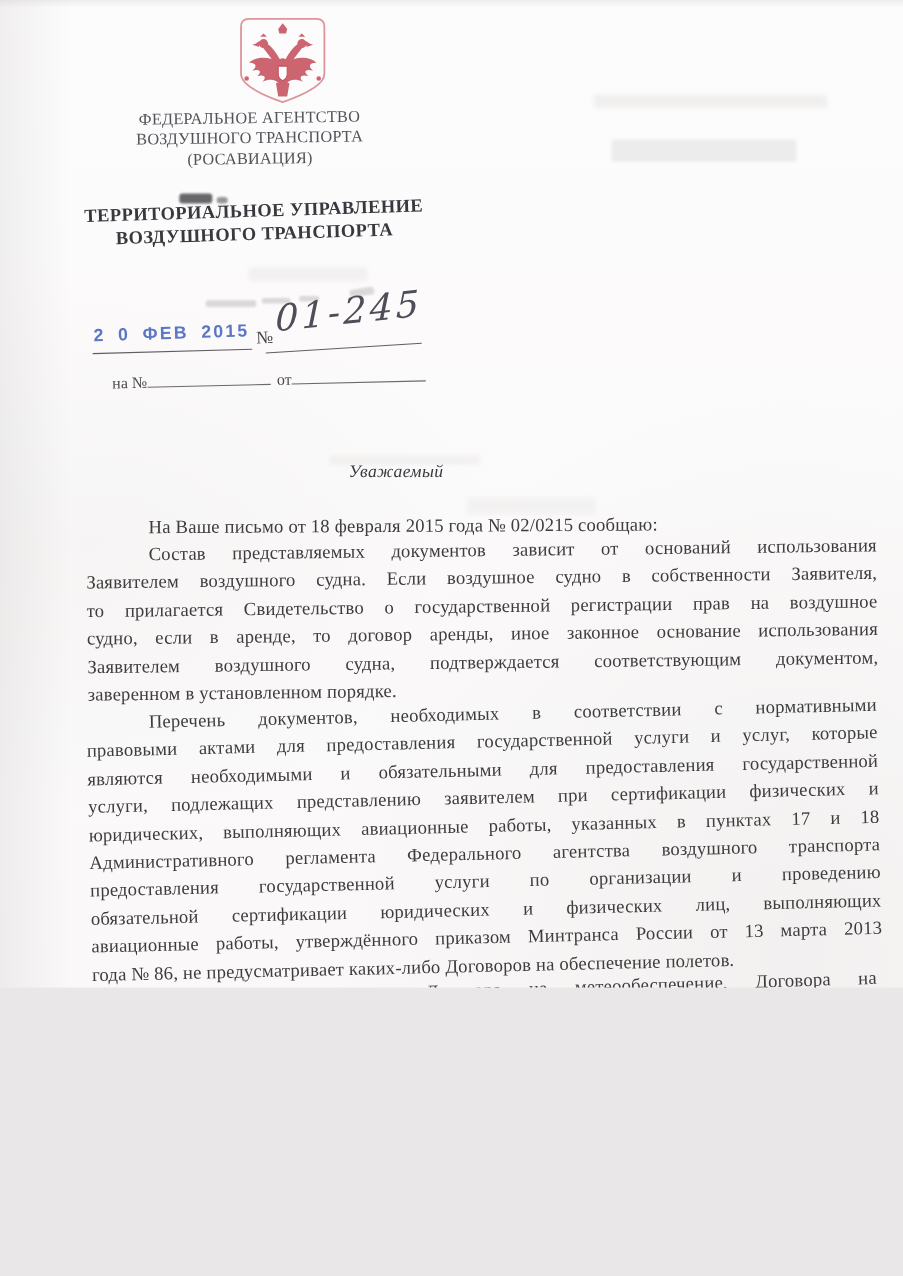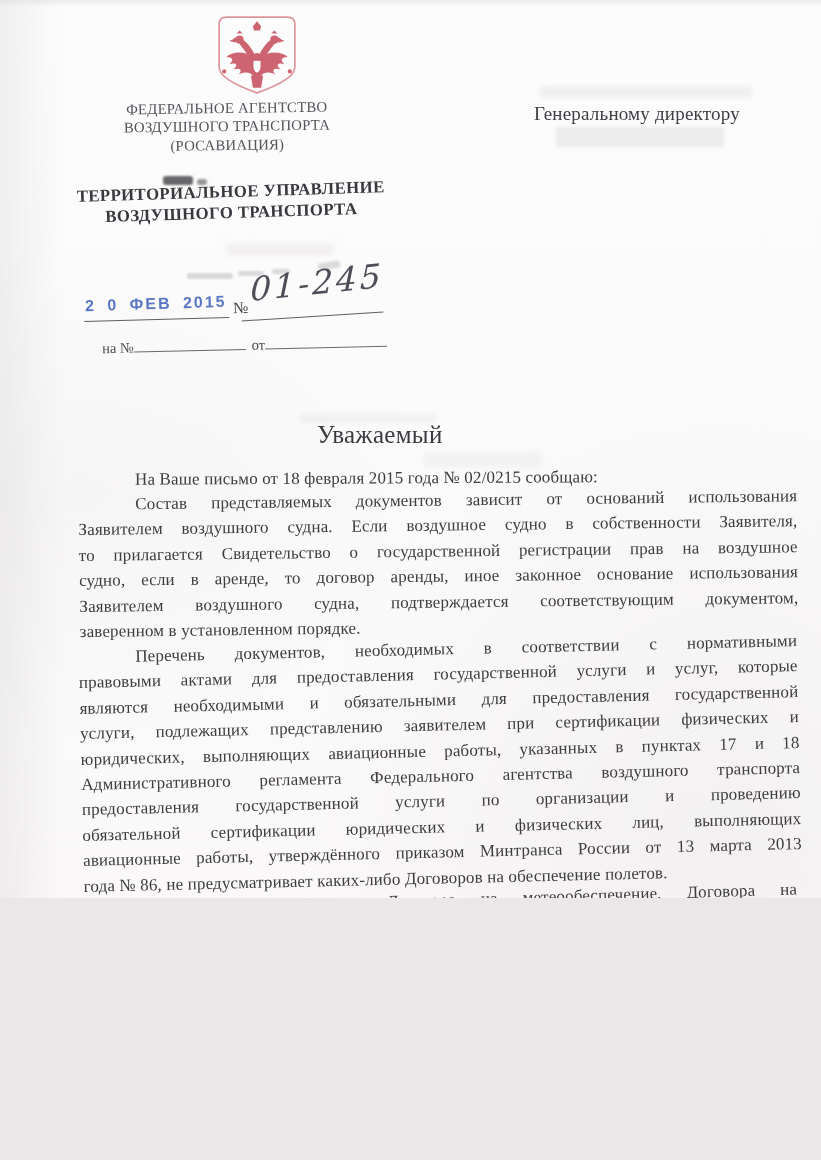--- a/index.html
+++ b/index.html
@@ -44,21 +44,21 @@
   .num-label{left:233px;top:299px;font-size:16px;color:#45444a;transform:rotate(-2deg);}
   .handwriting{left:250px;top:263px;font-family:"DejaVu Serif",serif;font-style:italic;
     font-size:33px;letter-spacing:3px;color:#4f4e58;transform:rotate(-6deg) skewX(-7deg);}
   .uline-date{left:84px;top:303px;width:145px;height:16px;border-bottom:1.6px solid #5f5e60;transform:rotate(-1.6deg);}
   .uline-num{left:241px;top:300px;width:142px;height:16px;border-bottom:1.6px solid #5f5e60;transform:rotate(-3.6deg);}
   .ref-line{left:102px;top:336px;font-size:14.5px;color:#4a4a4e;transform:rotate(-1.3deg);white-space:nowrap;}
   .ref-line .uline{display:inline-block;border-bottom:1.2px solid #6a696b;height:13px;}
   .u1{width:112px;} .u2{width:122px;}
   .ref-ot{margin-left:6px;}
   
-  .salutation{left:317px;top:421px;font-size:25px;color:#3c3a40;letter-spacing:.3px;}
+  .salutation{left:317px;top:421px;font-size:16px;color:#3c3a40;letter-spacing:.3px;font-style:italic;}
   .body-text{left:78px;top:467px;width:719px;}
   .para{transform-origin:0 0;}
   .p1{transform:rotate(-.3deg);}
   .p2{transform:rotate(-.7deg);}
   .p3{transform:rotate(-1.35deg);}
   .p4{transform:rotate(-1.8deg);}
   .ln{font-size:17px;line-height:25.4px;height:25.4px;text-align:justify;
     text-align-last:justify;letter-spacing:.15px;color:#3e3c3d;}
   .nj{text-align-last:left;}
   .ind{padding-left:57px;}
@@ -103,21 +103,20 @@
 
   <div class="abs smudge smudge-a"></div>
   <div class="abs smudge smudge-b"></div>
 
   <div class="abs dept">
     <div>ТЕРРИТОРИАЛЬНОЕ УПРАВЛЕНИЕ</div>
     <div>ВОЗДУШНОГО ТРАНСПОРТА</div>
   </div>
 
   <div class="abs patch patch-recipient-top"></div>
-  <div class="abs recipient">Генеральному директору</div>
   <div class="abs patch-recipient-redact abs" style="position:absolute;"></div>
 
   <div class="abs remnant rm1"></div>
   <div class="abs remnant rm2"></div>
   <div class="abs remnant rm3"></div>
   <div class="abs remnant rm4"></div>
 
   <div class="abs stamp-date">2 0 ФЕВ 2015</div>
   <div class="abs num-label">№</div>
   <div class="abs handwriting">01-245</div>

